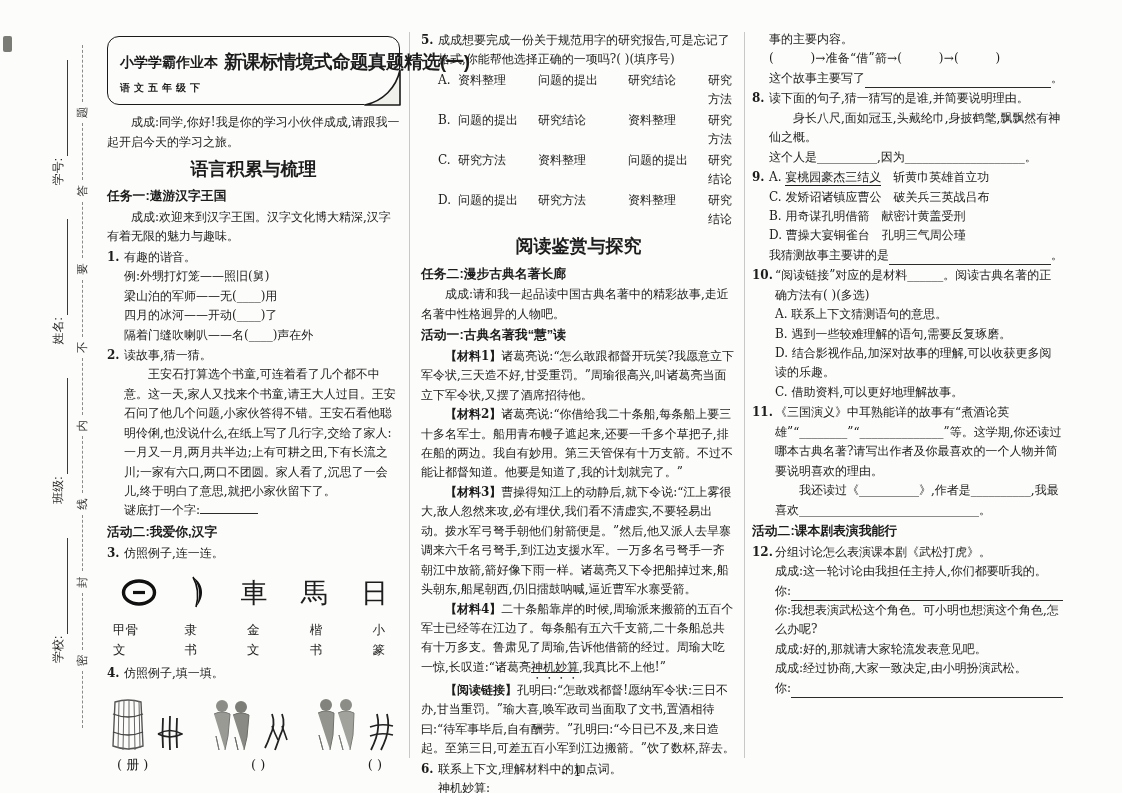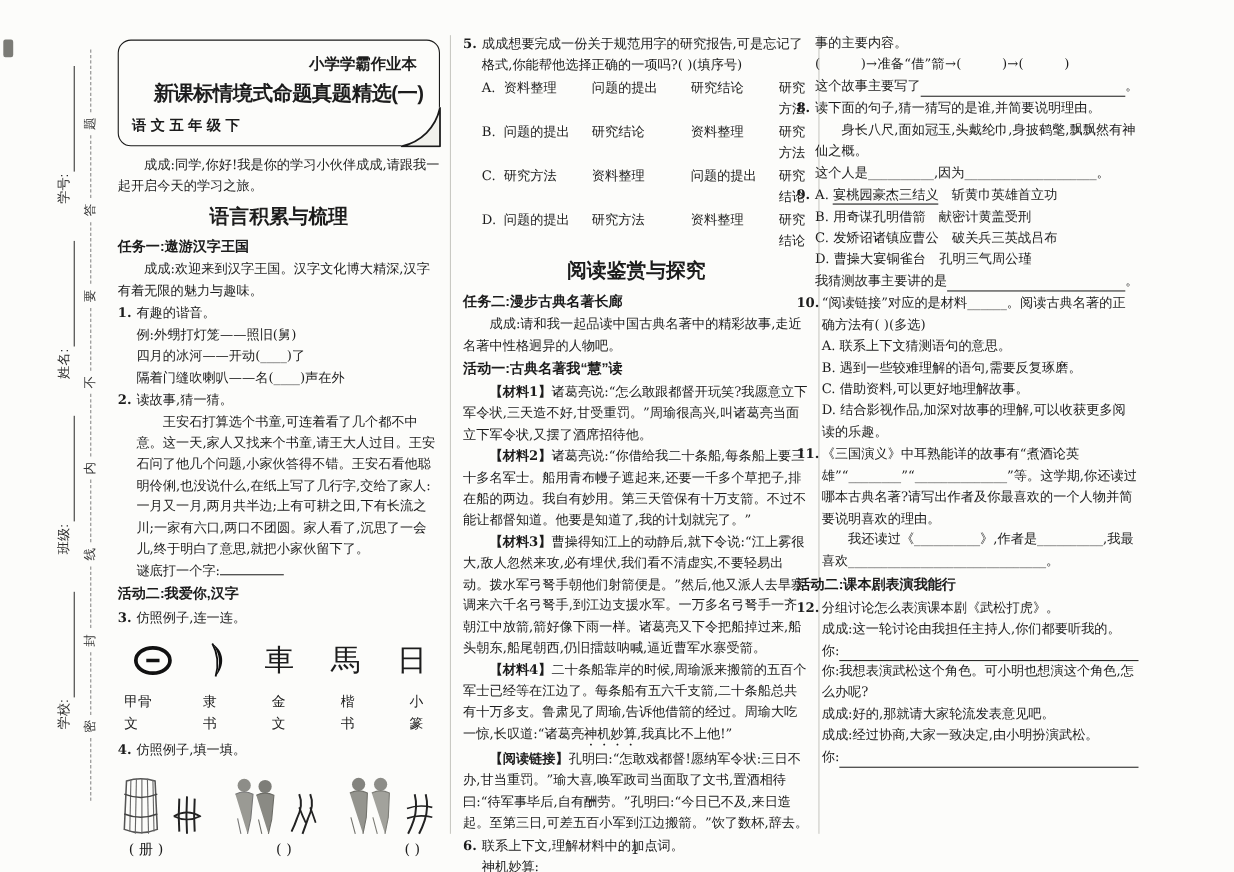--- a/index.html
+++ b/index.html
@@ -12,41 +12,41 @@
            font-family:"Liberation Sans","DejaVu Sans",sans-serif;font-size:12px;color:#2a2a2a;}
   .mgroup{display:flex;align-items:flex-end;flex:1;margin-right:34px;}
   .mline{flex:1;border-bottom:1px solid #3a3a3a;height:1px;margin-left:2px;}
   .mseal{display:flex;align-items:center;padding:0 40px 6px 60px;height:24px;
          font-family:"Liberation Sans","DejaVu Sans",sans-serif;font-size:11.5px;color:#333;}
   .sdash{flex:1;border-bottom:1.5px dashed #8a8a8a;height:0;margin:0 5px;}
   
   .col{position:absolute;top:30px;}
   .col1{left:107px;width:293px;top:36px;}
   .col2{left:421px;width:315px;}
-  .col3{left:724px;width:311px;}
+  .col3{left:752px;width:311px;}
   .vdiv{position:absolute;top:32px;height:726px;width:1px;background:#c9c9c3;}
   .vd1{left:409px;} .vd2{left:744px;}
   
   .hbox{position:relative;border:1.6px solid #1a1a1a;border-radius:12px;padding:10px 14px 8px 12px;margin-bottom:8px;background:#fcfcfa;}
-  .hrow{display:flex;align-items:flex-end;white-space:nowrap;flex-direction:column;}
+  .hrow{display:flex;align-items:center;white-space:nowrap;}
   .hseries{font-family:"Liberation Sans","DejaVu Sans",sans-serif;font-weight:700;font-size:14px;margin-right:6px;}
   .htitle{font-family:"Liberation Sans","DejaVu Sans",sans-serif;font-weight:700;font-size:18.5px;letter-spacing:-.5px;}
-  .hsub{font-family:"Liberation Sans","DejaVu Sans",sans-serif;font-weight:700;font-size:13px;letter-spacing:4px;margin-top:3px;}
+  .hsub{font-family:"Liberation Sans","DejaVu Sans",sans-serif;font-weight:700;font-size:10px;letter-spacing:4px;margin-top:3px;}
   .dogear{position:absolute;right:-2px;bottom:-2px;}
   
   p{margin:0;}
   .ind{text-indent:2em;}
   .sect{text-align:center;font-family:"Liberation Sans","DejaVu Sans",sans-serif;font-weight:700;font-size:18px;margin:3px 0 2px;}
   .task,.act{font-family:"Liberation Sans","DejaVu Sans",sans-serif;font-weight:700;font-size:12.8px;margin:1px 0;}
   .q{position:relative;padding-left:17px;margin:1px 0;}
   .q2d{padding-left:23px;}
   .qnum{position:absolute;left:0;top:0;font-weight:700;}
   .sub{padding-left:17px;}
   .matlabel{font-weight:700;text-align:center;}
-  .emph{text-emphasis:filled dot #1c1c1c;-webkit-text-emphasis:filled dot #1c1c1c;text-emphasis-position:under left;-webkit-text-emphasis-position:under left;}
+  .emph{text-emphasis:filled dot #1c1c1c;-webkit-text-emphasis:filled dot #1c1c1c;text-emphasis-position:under left;text-decoration:underline;-webkit-text-emphasis-position:under left;}
   .fillrow{display:flex;align-items:flex-end;}
   .fill{flex:1;border-bottom:1px solid #2b2b2b;height:14px;}
   .blank{display:inline-block;border-bottom:1px solid #2b2b2b;height:12px;width:58px;vertical-align:baseline;}
   .uline{border-bottom:1px solid #1c1c1c;padding-bottom:1px;}
   .optrow{display:grid;grid-template-columns:20px 80px 90px 80px auto;margin:1px 0;}
   .glyphrow{display:flex;justify-content:space-between;align-items:center;padding:6px 12px 2px 14px;height:44px;}
   .glyphchar{font-size:27px;line-height:1;}
   .glabels{display:flex;justify-content:space-between;padding:4px 10px 2px 6px;font-size:12.5px;gap:45px;}
   .figs{display:flex;align-items:flex-end;justify-content:space-between;padding:4px 6px 0 2px;height:64px;}
   .figgroup{display:flex;align-items:flex-end;gap:10px;}
@@ -120,20 +120,21 @@
 
     <p class="ind">成成:同学,你好!我是你的学习小伙伴成成,请跟我一起开启今天的学习之旅。</p>
     <div class="sect">语言积累与梳理</div>
     <div class="task">任务一:遨游汉字王国</div>
     <p class="ind">成成:欢迎来到汉字王国。汉字文化博大精深,汉字有着无限的魅力与趣味。</p>
 
     <div class="q">
       <span class="qnum">1.</span>
       <p>有趣的谐音。</p>
       <p>例:外甥打灯笼——照旧(舅)</p>
+      <p>梁山泊的军师——无(____)用</p>
       <p>四月的冰河——开动(____)了</p>
       <p>隔着门缝吹喇叭——名(____)声在外</p>
     </div>
 
     <div class="q">
       <span class="qnum">2.</span>
       <p>读故事,猜一猜。</p>
       <p class="ind">王安石打算选个书童,可连着看了几个都不中意。这一天,家人又找来个书童,请王大人过目。王安石问了他几个问题,小家伙答得不错。王安石看他聪明伶俐,也没说什么,在纸上写了几行字,交给了家人:一月又一月,两月共半边;上有可耕之田,下有长流之川;一家有六口,两口不团圆。家人看了,沉思了一会儿,终于明白了意思,就把小家伙留下了。</p>
       <p><span>谜底打一个字:</span><span class="blank"></span></p>
     </div>
@@ -294,37 +295,37 @@
     <div class="q">
       <span class="qnum">8.</span>
       <p>读下面的句子,猜一猜写的是谁,并简要说明理由。</p>
       <p class="ind">身长八尺,面如冠玉,头戴纶巾,身披鹤氅,飘飘然有神仙之概。</p>
       <p>这个人是__________,因为____________________。</p>
     </div>
 
     <div class="q">
       <span class="qnum">9.</span>
       <p><span>A.</span> <span class="uline">宴桃园豪杰三结义</span><span>　斩黄巾英雄首立功</span></p>
+      <p><span>C.</span> <span>发矫诏诸镇应曹公　破关兵三英战吕布</span></p>
       <p><span>B.</span> <span>用奇谋孔明借箭　献密计黄盖受刑</span></p>
-      <p><span>C.</span> <span>发矫诏诸镇应曹公　破关兵三英战吕布</span></p>
       <p><span>D.</span> <span>曹操大宴铜雀台　孔明三气周公瑾</span></p>
       <div class="fillrow">
           <span>我猜测故事主要讲的是</span>
           <span class="fill"></span>
           <span>。</span>
         </div>
     </div>
 
     <div class="q q2d">
       <span class="qnum">10.</span>
       <p>“阅读链接”对应的是材料______。阅读古典名著的正确方法有(        )(多选)</p>
       <p>A. 联系上下文猜测语句的意思。</p>
       <p>B. 遇到一些较难理解的语句,需要反复琢磨。</p>
+      <p>D. 结合影视作品,加深对故事的理解,可以收获更多阅读的乐趣。</p>
       <p>C. 借助资料,可以更好地理解故事。</p>
-      <p>D. 结合影视作品,加深对故事的理解,可以收获更多阅读的乐趣。</p>
     </div>
 
     <div class="q q2d">
       <span class="qnum">11.</span>
       <p>《三国演义》中耳熟能详的故事有“煮酒论英雄”“________”“______________”等。这学期,你还读过哪本古典名著?请写出作者及你最喜欢的一个人物并简要说明喜欢的理由。</p>
       <p class="ind">我还读过《__________》,作者是__________,我最喜欢______________________________。</p>
     </div>
 
     <div class="act">活动二:课本剧表演我能行</div>
 

